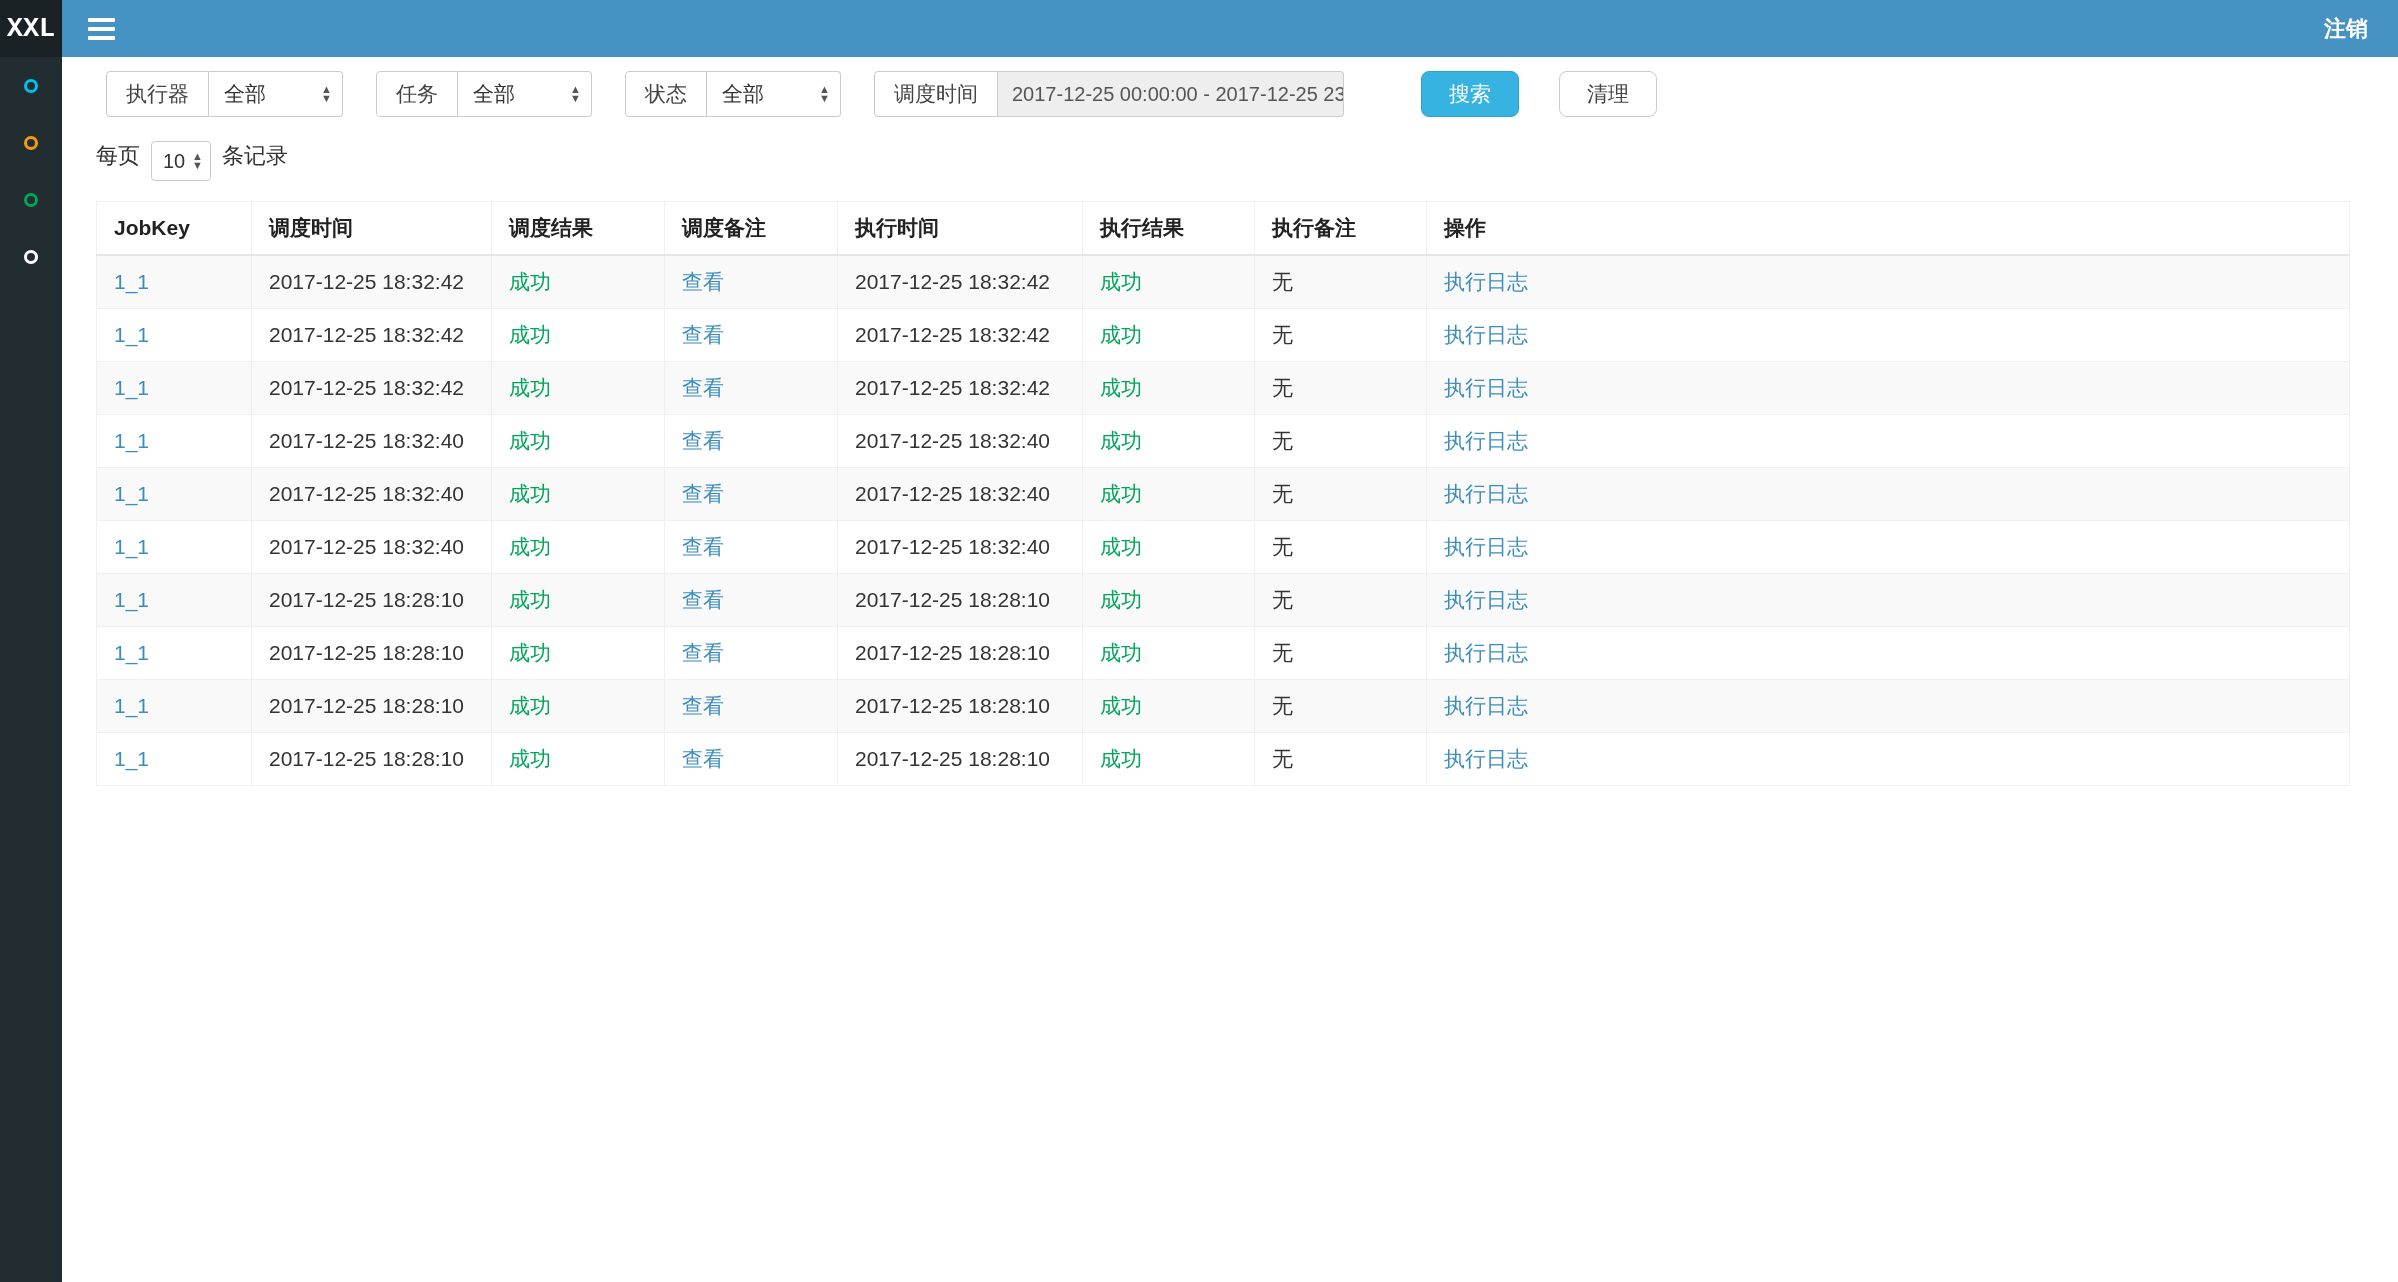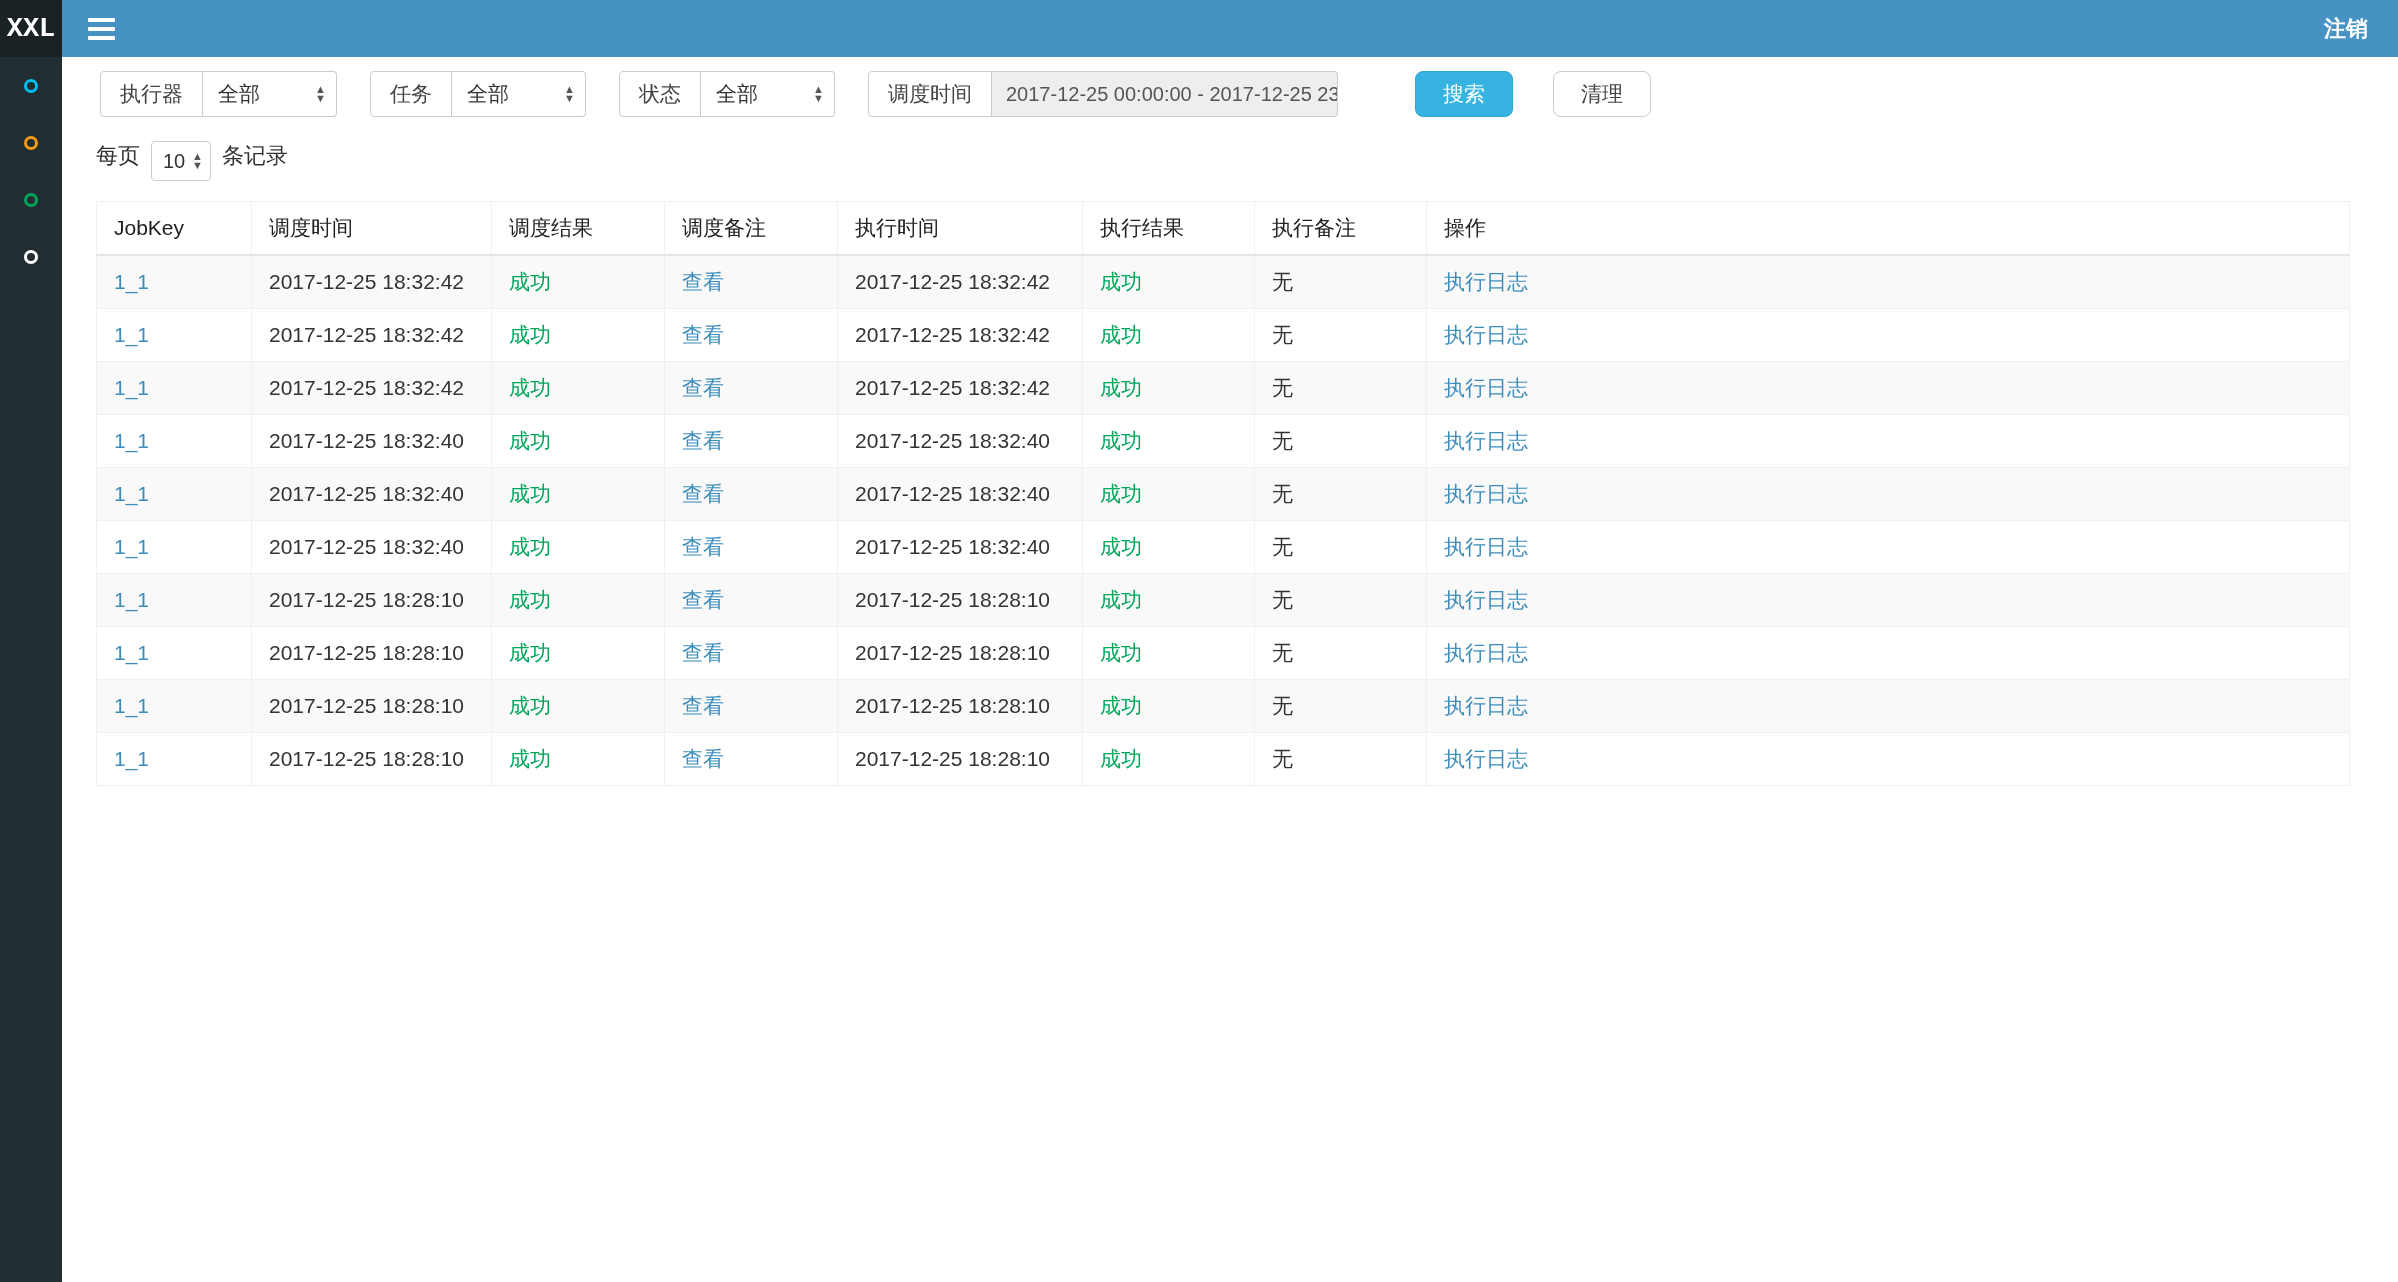--- a/index.html
+++ b/index.html
@@ -40,21 +40,21 @@
 
   
   .content {
     position: absolute; top: 57px; left: 62px; right: 0; bottom: 0;
     background: #fff; padding: 14px 58px 0 24px; overflow: hidden;
   }
   .page-header { margin: 16px 0 22px 10px; font-size: 37px; font-weight: bold; color: #2e2e2e; }
   .page-header small { font-size: 23px; color: #9a9a9a; font-weight: normal; margin-left: 10px; }
 
   
-  .filters { display: flex; align-items: center; margin-left: 14px; }
+  .filters { display: flex; align-items: center; margin-left: 20px; }
   .fgroup { display: flex; height: 46px; margin-right: 33px; }
   .addon {
     display: flex; align-items: center; padding: 0 19px;
     border: 1px solid #ccc; background: #fff; font-size: 21px; color: #444;
     border-radius: 4px 0 0 4px; white-space: nowrap;
   }
   .select-box {
     display: flex; align-items: center; justify-content: space-between;
     width: 134px; border: 1px solid #ccc; border-left: none;
     padding: 0 10px 0 15px; font-size: 21px; color: #333; background: #fff;
@@ -85,21 +85,21 @@
 
   
   .log-table {
     width: 100%; margin-left: 10px; border-collapse: collapse;
     border: 1px solid #f0f0f0;
   }
   .log-table th, .log-table td {
     border: 1px solid #f0f0f0; padding: 12px 17px; font-size: 21px;
     text-align: left; white-space: nowrap;
   }
-  .log-table th { font-weight: normal; color: #222; border-bottom: 2px solid #e6e6e6; background: #fff; }
+  .log-table th { font-weight: bold; color: #222; border-bottom: 2px solid #e6e6e6; background: #fff; }
   .log-table tbody tr:nth-child(odd) { background: #f9f9f9; }
   .link { color: #3c8dbc; text-decoration: none; cursor: pointer; }
   .ok { color: #00a65a; }
 
   
   .table-footer {
     display: flex; align-items: center; justify-content: space-between;
     margin: 22px 0 0 10px; font-size: 22px; color: #333;
   }
   .pagination { display: flex; }

